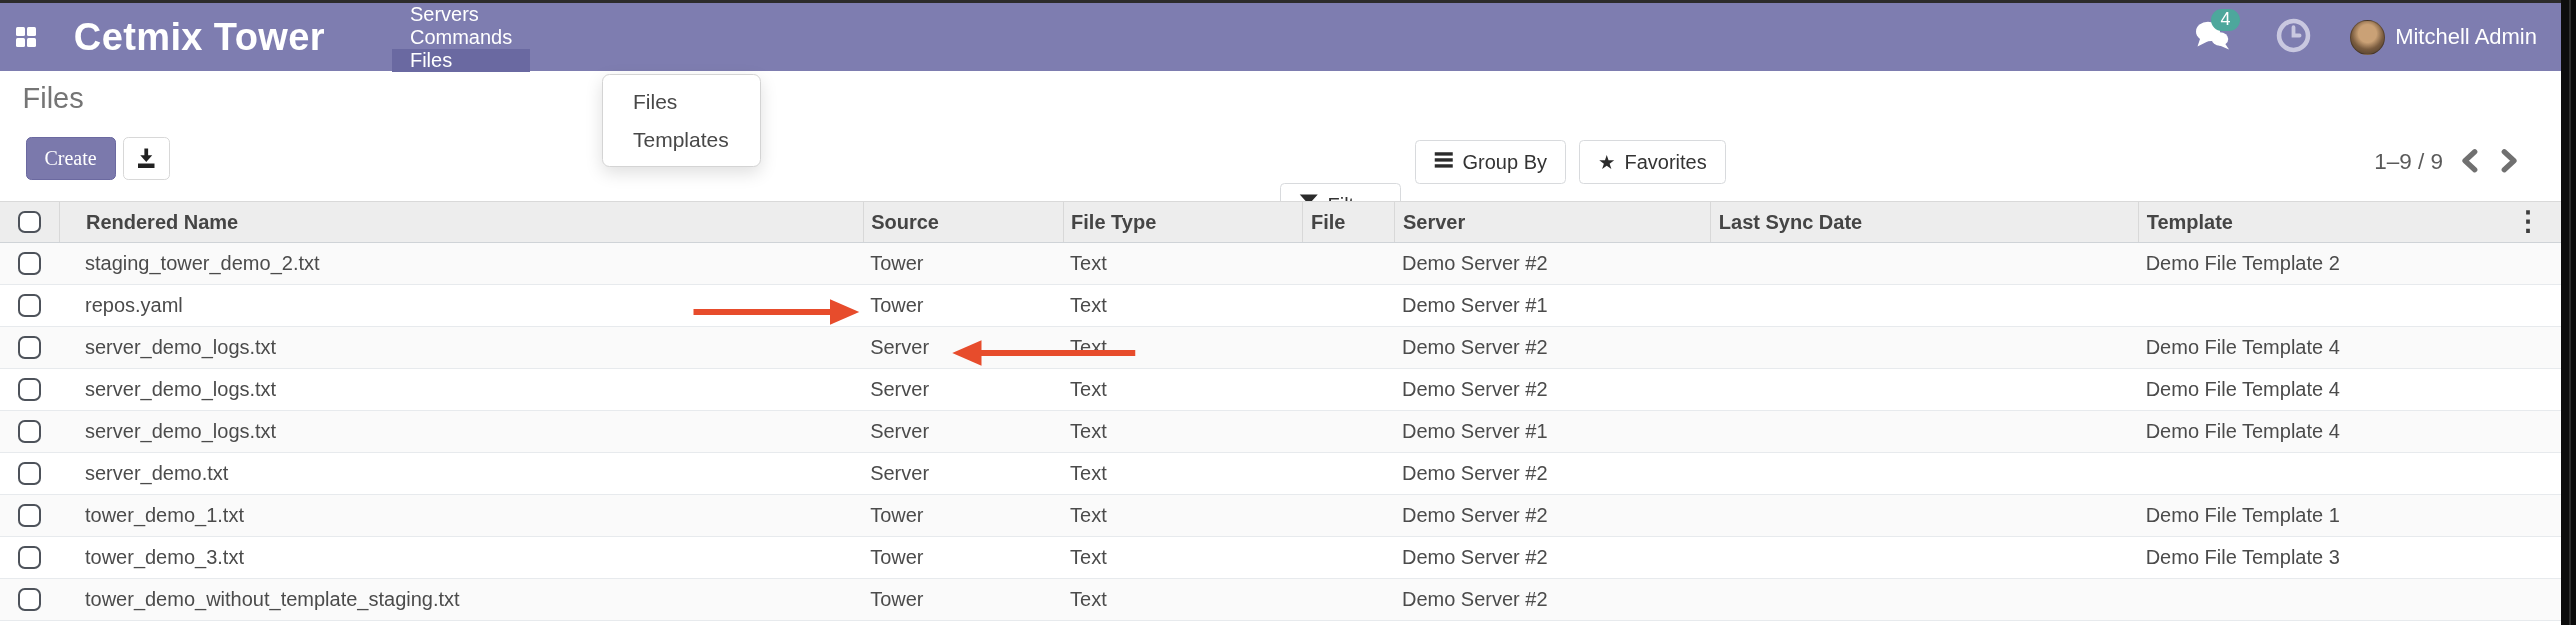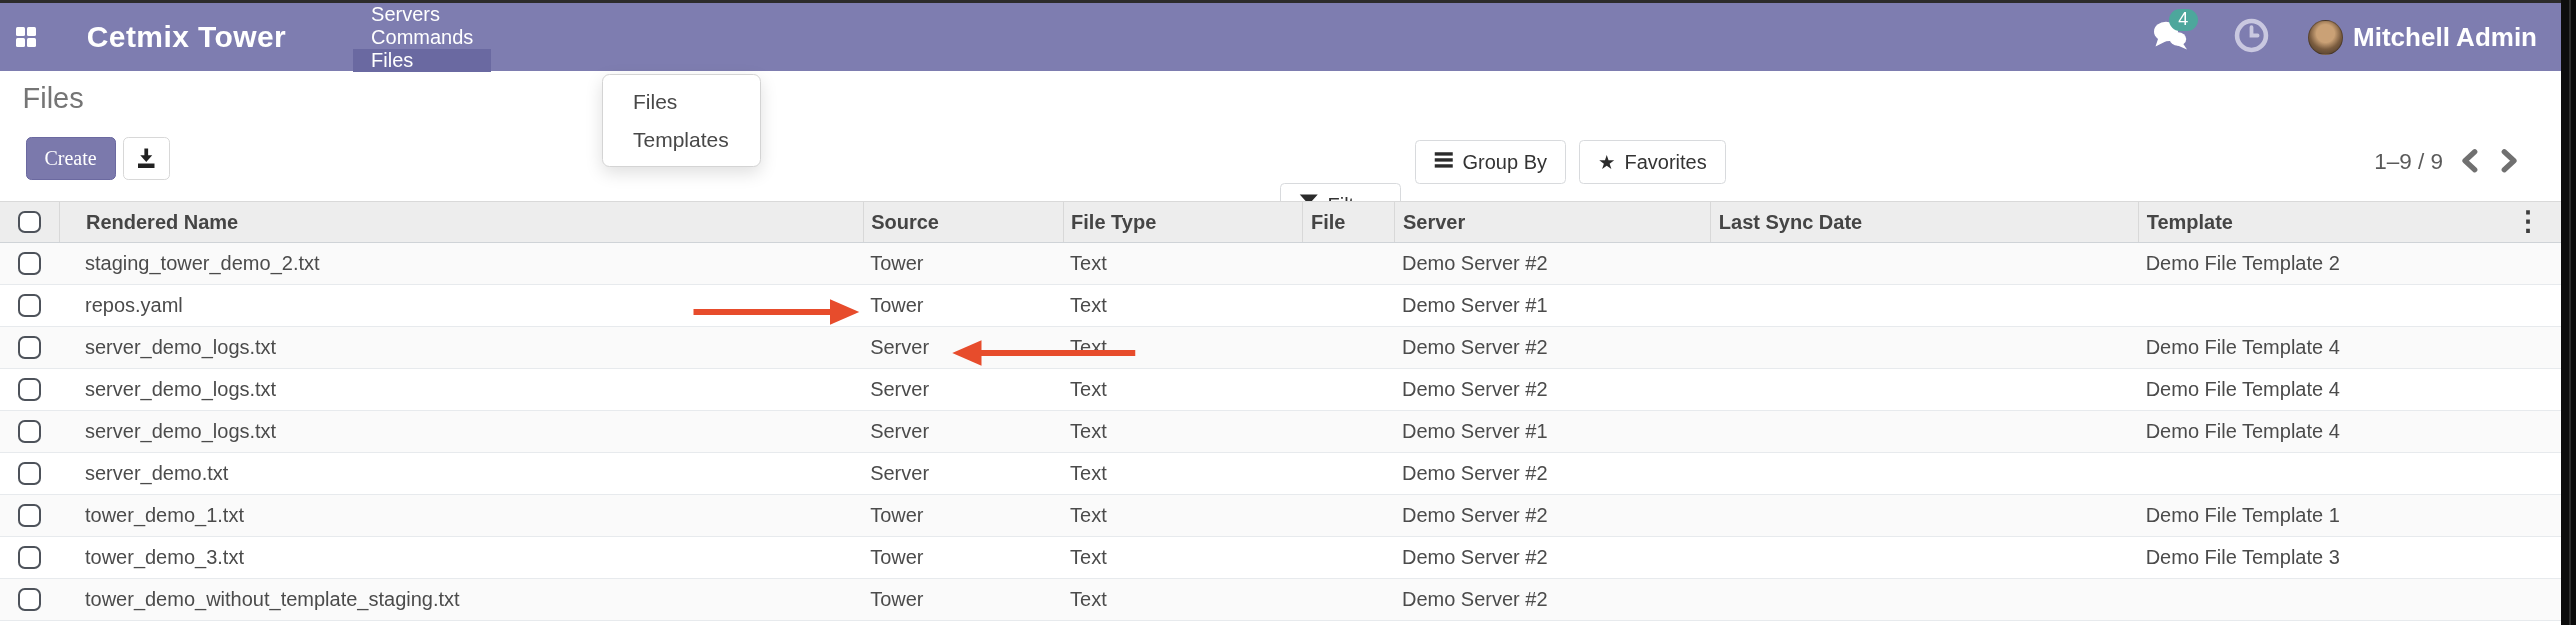--- a/index.html
+++ b/index.html
@@ -10,33 +10,33 @@
   .top-edge { position:absolute; left:0; top:0; width:2576px; height:3px; background:#2c2b2b; z-index:60; }
   .right-edge { position:absolute; right:0; top:0; width:15px; height:626px; z-index:60;
                 background:linear-gradient(90deg,#0d0d0d 0 55%, #2e2e2e 55% 68%, #0b0b0b 68%); }
 
   
   nav { position:absolute; left:0; top:3px; width:2576px; height:68px; background:#7e7db0;
         display:flex; align-items:center; color:#fff; z-index:20; }
   .apps { margin-left:15.8px; width:20px; height:20px; display:grid; grid-template-columns:9px 9px;
           grid-template-rows:9px 9px; gap:2.3px; cursor:pointer; }
   .apps span { background:#fff; border-radius:1.5px; }
-  .brand { margin-left:51px; font-size:30px; font-weight:700; letter-spacing:0.4px; }
+  .brand { margin-left:38px; font-size:38px; font-weight:700; letter-spacing:0.4px; }
   .nav-items { display:flex; margin-left:67px; height:68px;flex-direction:column; }
   .nav-item { display:flex; align-items:center; padding:0 18px; font-size:20px; cursor:pointer; }
   .nav-item.active { background:#6a69a1; }
   .nav-right { margin-left:auto; display:flex; align-items:center; padding-right:39px; }
   .msg-wrap { position:relative; cursor:pointer; }
   .badge { position:absolute; top:-9px; left:18px; background:#4da79c; color:#fff; font-size:18px;
            padding:0.8px 9.8px; border-radius:15px; }
   .clock-wrap { margin-left:44px; cursor:pointer; }
   .avatar { margin-left:39px; width:35px; height:35px; border-radius:50%; cursor:pointer;
             background:radial-gradient(circle at 50% 38%, #caa176 0 34%, #7a5c3f 60%, #3f3226 100%);
             border:0.8px solid rgba(0,0,0,.25); }
-  .user-name { margin-left:10.5px; font-size:26px; font-weight:700; cursor:pointer; }
+  .user-name { margin-left:10.5px; font-size:22px; font-weight:400; cursor:pointer; }
 
   
   .dropdown { position:absolute; left:602px; top:74px; width:159px; background:#fff;
               border:0.8px solid #d4d4d4; border-radius:7.5px; box-shadow:0 6px 16.5px rgba(0,0,0,.13);
               padding:7.5px 0; z-index:30; }
   .dropdown-item { height:38px; line-height:38px; padding-left:30px; font-size:21px; color:#484848; cursor:pointer; }
 
   
   .control { position:absolute; left:0; top:71px; width:2576px; height:130px; background:#fff; }
   .page-title { position:absolute; left:22.5px; top:10.5px; font-size:29px; color:#757575; }

